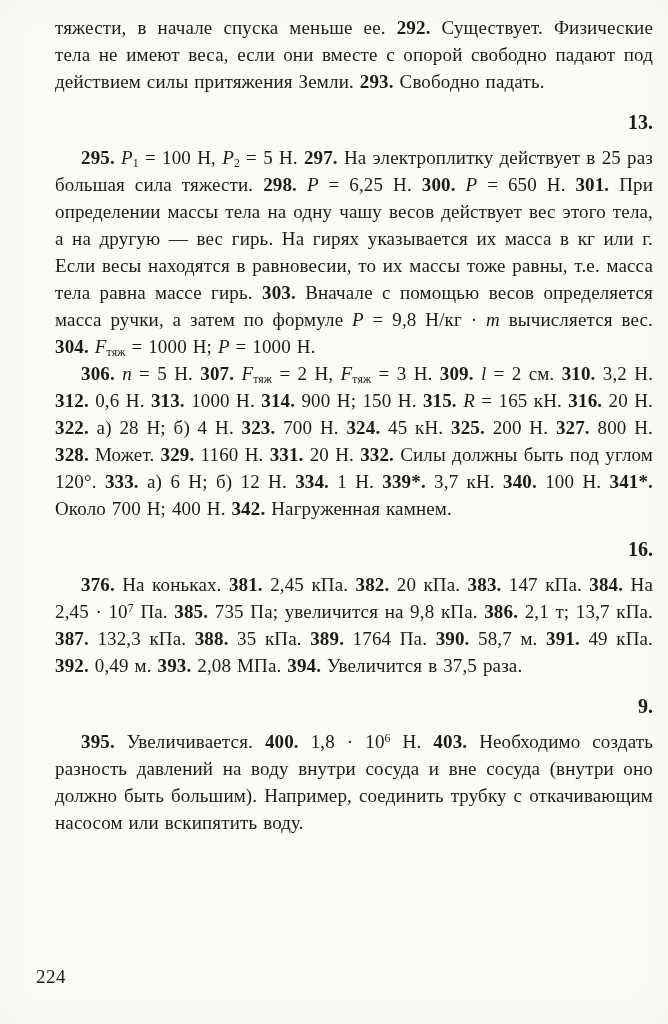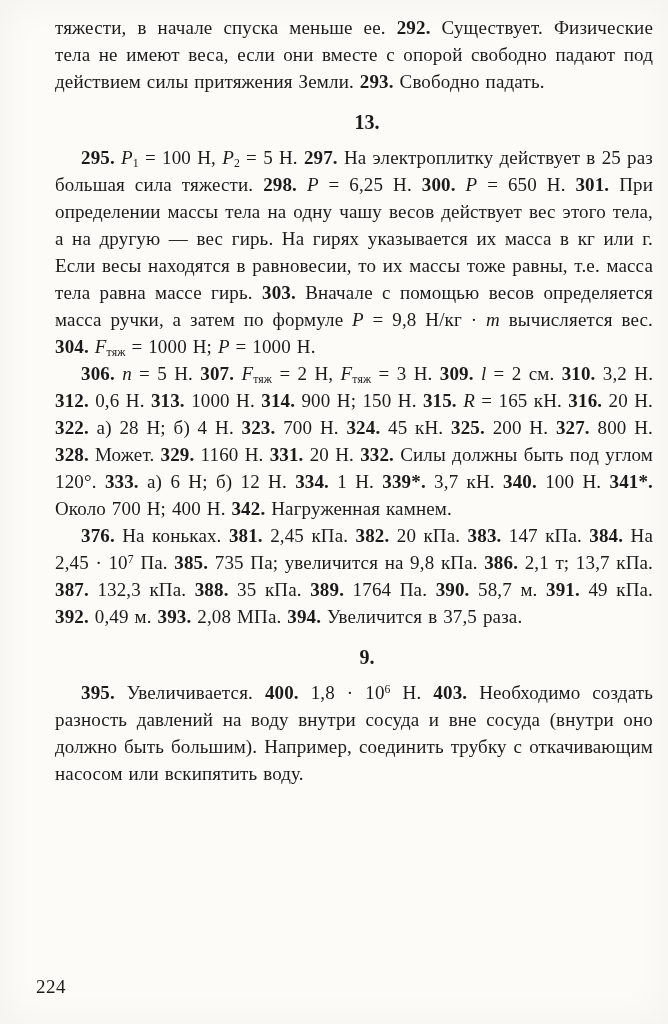--- a/index.html
+++ b/index.html
@@ -33,47 +33,48 @@
     word-spacing: 1px;
   }
   .para.indent {
     text-indent: 26px;
   }
   .heading {
     margin: 14px 0 8px 26px;
     font-size: 20px;
     line-height: 27px;
     font-weight: 700;
-    text-align: center;
+    text-align: right;
   }
   .content sub {
     font-size: 0.62em;
     line-height: 0;
     vertical-align: -0.25em;
   }
   .content sup {
     font-size: 0.62em;
     line-height: 0;
     vertical-align: 0.55em;
   }
   .page-number {
     position: absolute;
     left: 36px;
-    bottom: 26px;
+    bottom: 36px;
     font-size: 19px;
     letter-spacing: 0.5px;
   }
 </style>
 </head>
 <body>
 
 <div class="book-page">
   <div class="content">
       <p class="para"><span>тяжести, в начале спуска меньше ее. </span><span class="runb" style="font-weight: 700;">292.</span><span> Существует. Физические тела не имеют веса, если они вместе с опорой свободно падают под действием силы притяжения Земли. </span><span class="runb" style="font-weight: 700;">293.</span><span> Свободно падать.</span></p>
       <p class="heading">13.</p>
       <p class="para indent"><span class="runb" style="font-weight: 700;">295.</span><span> </span><span class="runi" style="font-style: italic;">P</span><sub>1</sub><span> = 100 Н, </span><span class="runi" style="font-style: italic;">P</span><sub>2</sub><span> = 5 Н. </span><span class="runb" style="font-weight: 700;">297.</span><span> На электроплитку действует в 25 раз большая сила тяжести. </span><span class="runb" style="font-weight: 700;">298.</span><span> </span><span class="runi" style="font-style: italic;">P</span><span> = 6,25 Н. </span><span class="runb" style="font-weight: 700;">300.</span><span> </span><span class="runi" style="font-style: italic;">P</span><span> = 650 Н. </span><span class="runb" style="font-weight: 700;">301.</span><span> При определении массы тела на одну чашу весов действует вес этого тела, а на другую — вес гирь. На гирях указывается их масса в кг или г. Если весы находятся в равновесии, то их массы тоже равны, т.е. масса тела равна массе гирь. </span><span class="runb" style="font-weight: 700;">303.</span><span> Вначале с помощью весов определяется масса ручки, а затем по формуле </span><span class="runi" style="font-style: italic;">P</span><span> = 9,8 Н/кг · </span><span class="runi" style="font-style: italic;">m</span><span> вычисляется вес. </span><span class="runb" style="font-weight: 700;">304.</span><span> </span><span class="runi" style="font-style: italic;">F</span><sub>тяж</sub><span> = 1000 Н; </span><span class="runi" style="font-style: italic;">P</span><span> = 1000 Н.</span></p>
       <p class="para indent"><span class="runb" style="font-weight: 700;">306.</span><span> </span><span class="runi" style="font-style: italic;">n</span><span> = 5 Н. </span><span class="runb" style="font-weight: 700;">307.</span><span> </span><span class="runi" style="font-style: italic;">F</span><sub>тяж</sub><span> = 2 Н, </span><span class="runi" style="font-style: italic;">F</span><sub>тяж</sub><span> = 3 Н. </span><span class="runb" style="font-weight: 700;">309.</span><span> </span><span class="runi" style="font-style: italic;">l</span><span> = 2 см. </span><span class="runb" style="font-weight: 700;">310.</span><span> 3,2 Н. </span><span class="runb" style="font-weight: 700;">312.</span><span> 0,6 Н. </span><span class="runb" style="font-weight: 700;">313.</span><span> 1000 Н. </span><span class="runb" style="font-weight: 700;">314.</span><span> 900 Н; 150 Н. </span><span class="runb" style="font-weight: 700;">315.</span><span> </span><span class="runi" style="font-style: italic;">R</span><span> = 165 кН. </span><span class="runb" style="font-weight: 700;">316.</span><span> 20 Н. </span><span class="runb" style="font-weight: 700;">322.</span><span> а) 28 Н; б) 4 Н. </span><span class="runb" style="font-weight: 700;">323.</span><span> 700 Н. </span><span class="runb" style="font-weight: 700;">324.</span><span> 45 кН. </span><span class="runb" style="font-weight: 700;">325.</span><span> 200 Н. </span><span class="runb" style="font-weight: 700;">327.</span><span> 800 Н. </span><span class="runb" style="font-weight: 700;">328.</span><span> Может. </span><span class="runb" style="font-weight: 700;">329.</span><span> 1160 Н. </span><span class="runb" style="font-weight: 700;">331.</span><span> 20 Н. </span><span class="runb" style="font-weight: 700;">332.</span><span> Силы должны быть под углом 120°. </span><span class="runb" style="font-weight: 700;">333.</span><span> а) 6 Н; б) 12 Н. </span><span class="runb" style="font-weight: 700;">334.</span><span> 1 Н. </span><span class="runb" style="font-weight: 700;">339*.</span><span> 3,7 кН. </span><span class="runb" style="font-weight: 700;">340.</span><span> 100 Н. </span><span class="runb" style="font-weight: 700;">341*.</span><span> Около 700 Н; 400 Н. </span><span class="runb" style="font-weight: 700;">342.</span><span> Нагруженная камнем.</span></p>
+      <p class="heading">16.</p>
       <p class="para indent"><span class="runb" style="font-weight: 700;">376.</span><span> На коньках. </span><span class="runb" style="font-weight: 700;">381.</span><span> 2,45 кПа. </span><span class="runb" style="font-weight: 700;">382.</span><span> 20 кПа. </span><span class="runb" style="font-weight: 700;">383.</span><span> 147 кПа. </span><span class="runb" style="font-weight: 700;">384.</span><span> На 2,45 · 10</span><sup>7</sup><span> Па. </span><span class="runb" style="font-weight: 700;">385.</span><span> 735 Па; увеличится на 9,8 кПа. </span><span class="runb" style="font-weight: 700;">386.</span><span> 2,1 т; 13,7 кПа. </span><span class="runb" style="font-weight: 700;">387.</span><span> 132,3 кПа. </span><span class="runb" style="font-weight: 700;">388.</span><span> 35 кПа. </span><span class="runb" style="font-weight: 700;">389.</span><span> 1764 Па. </span><span class="runb" style="font-weight: 700;">390.</span><span> 58,7 м. </span><span class="runb" style="font-weight: 700;">391.</span><span> 49 кПа. </span><span class="runb" style="font-weight: 700;">392.</span><span> 0,49 м. </span><span class="runb" style="font-weight: 700;">393.</span><span> 2,08 МПа. </span><span class="runb" style="font-weight: 700;">394.</span><span> Увеличится в 37,5 раза.</span></p>
       <p class="heading">9.</p>
       <p class="para indent"><span class="runb" style="font-weight: 700;">395.</span><span> Увеличивается. </span><span class="runb" style="font-weight: 700;">400.</span><span> 1,8 · 10</span><sup>6</sup><span> Н. </span><span class="runb" style="font-weight: 700;">403.</span><span> Необходимо создать разность давлений на воду внутри сосуда и вне сосуда (внутри оно должно быть большим). Например, соединить трубку с откачивающим насосом или вскипятить воду.</span></p>
     </div>
   <div class="page-number">224</div>
 </div>
 
 </body></html>

